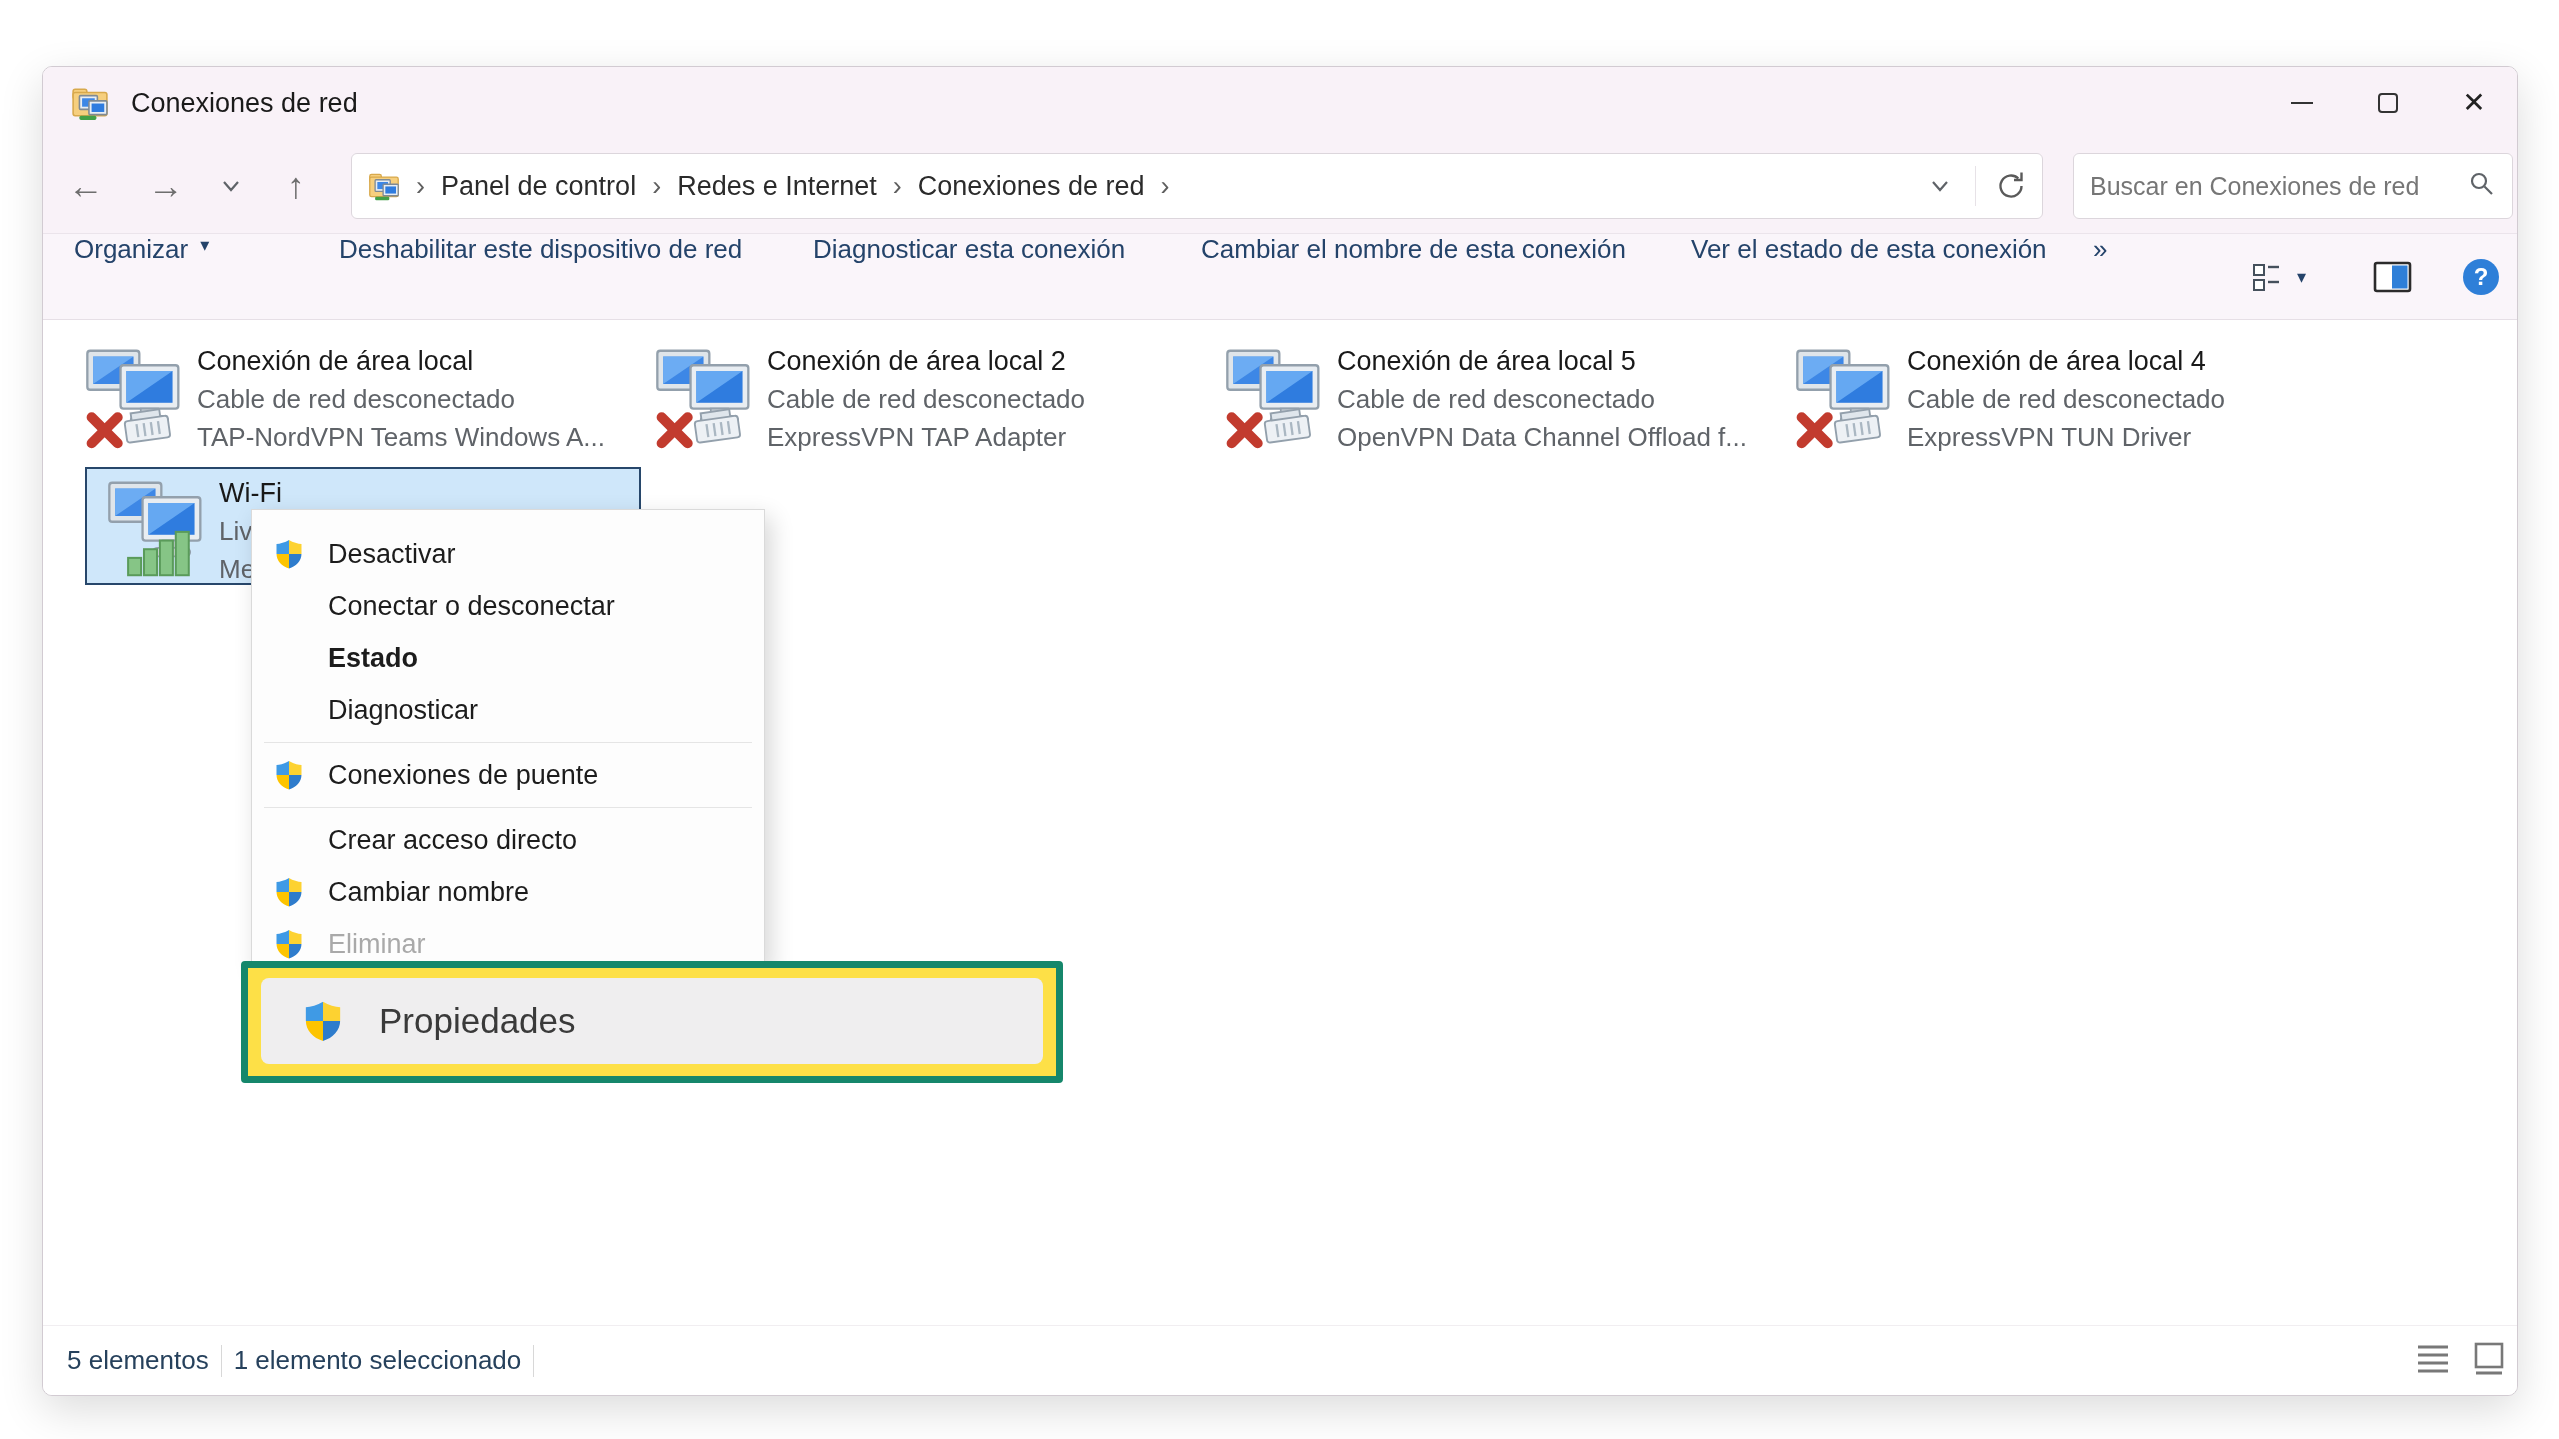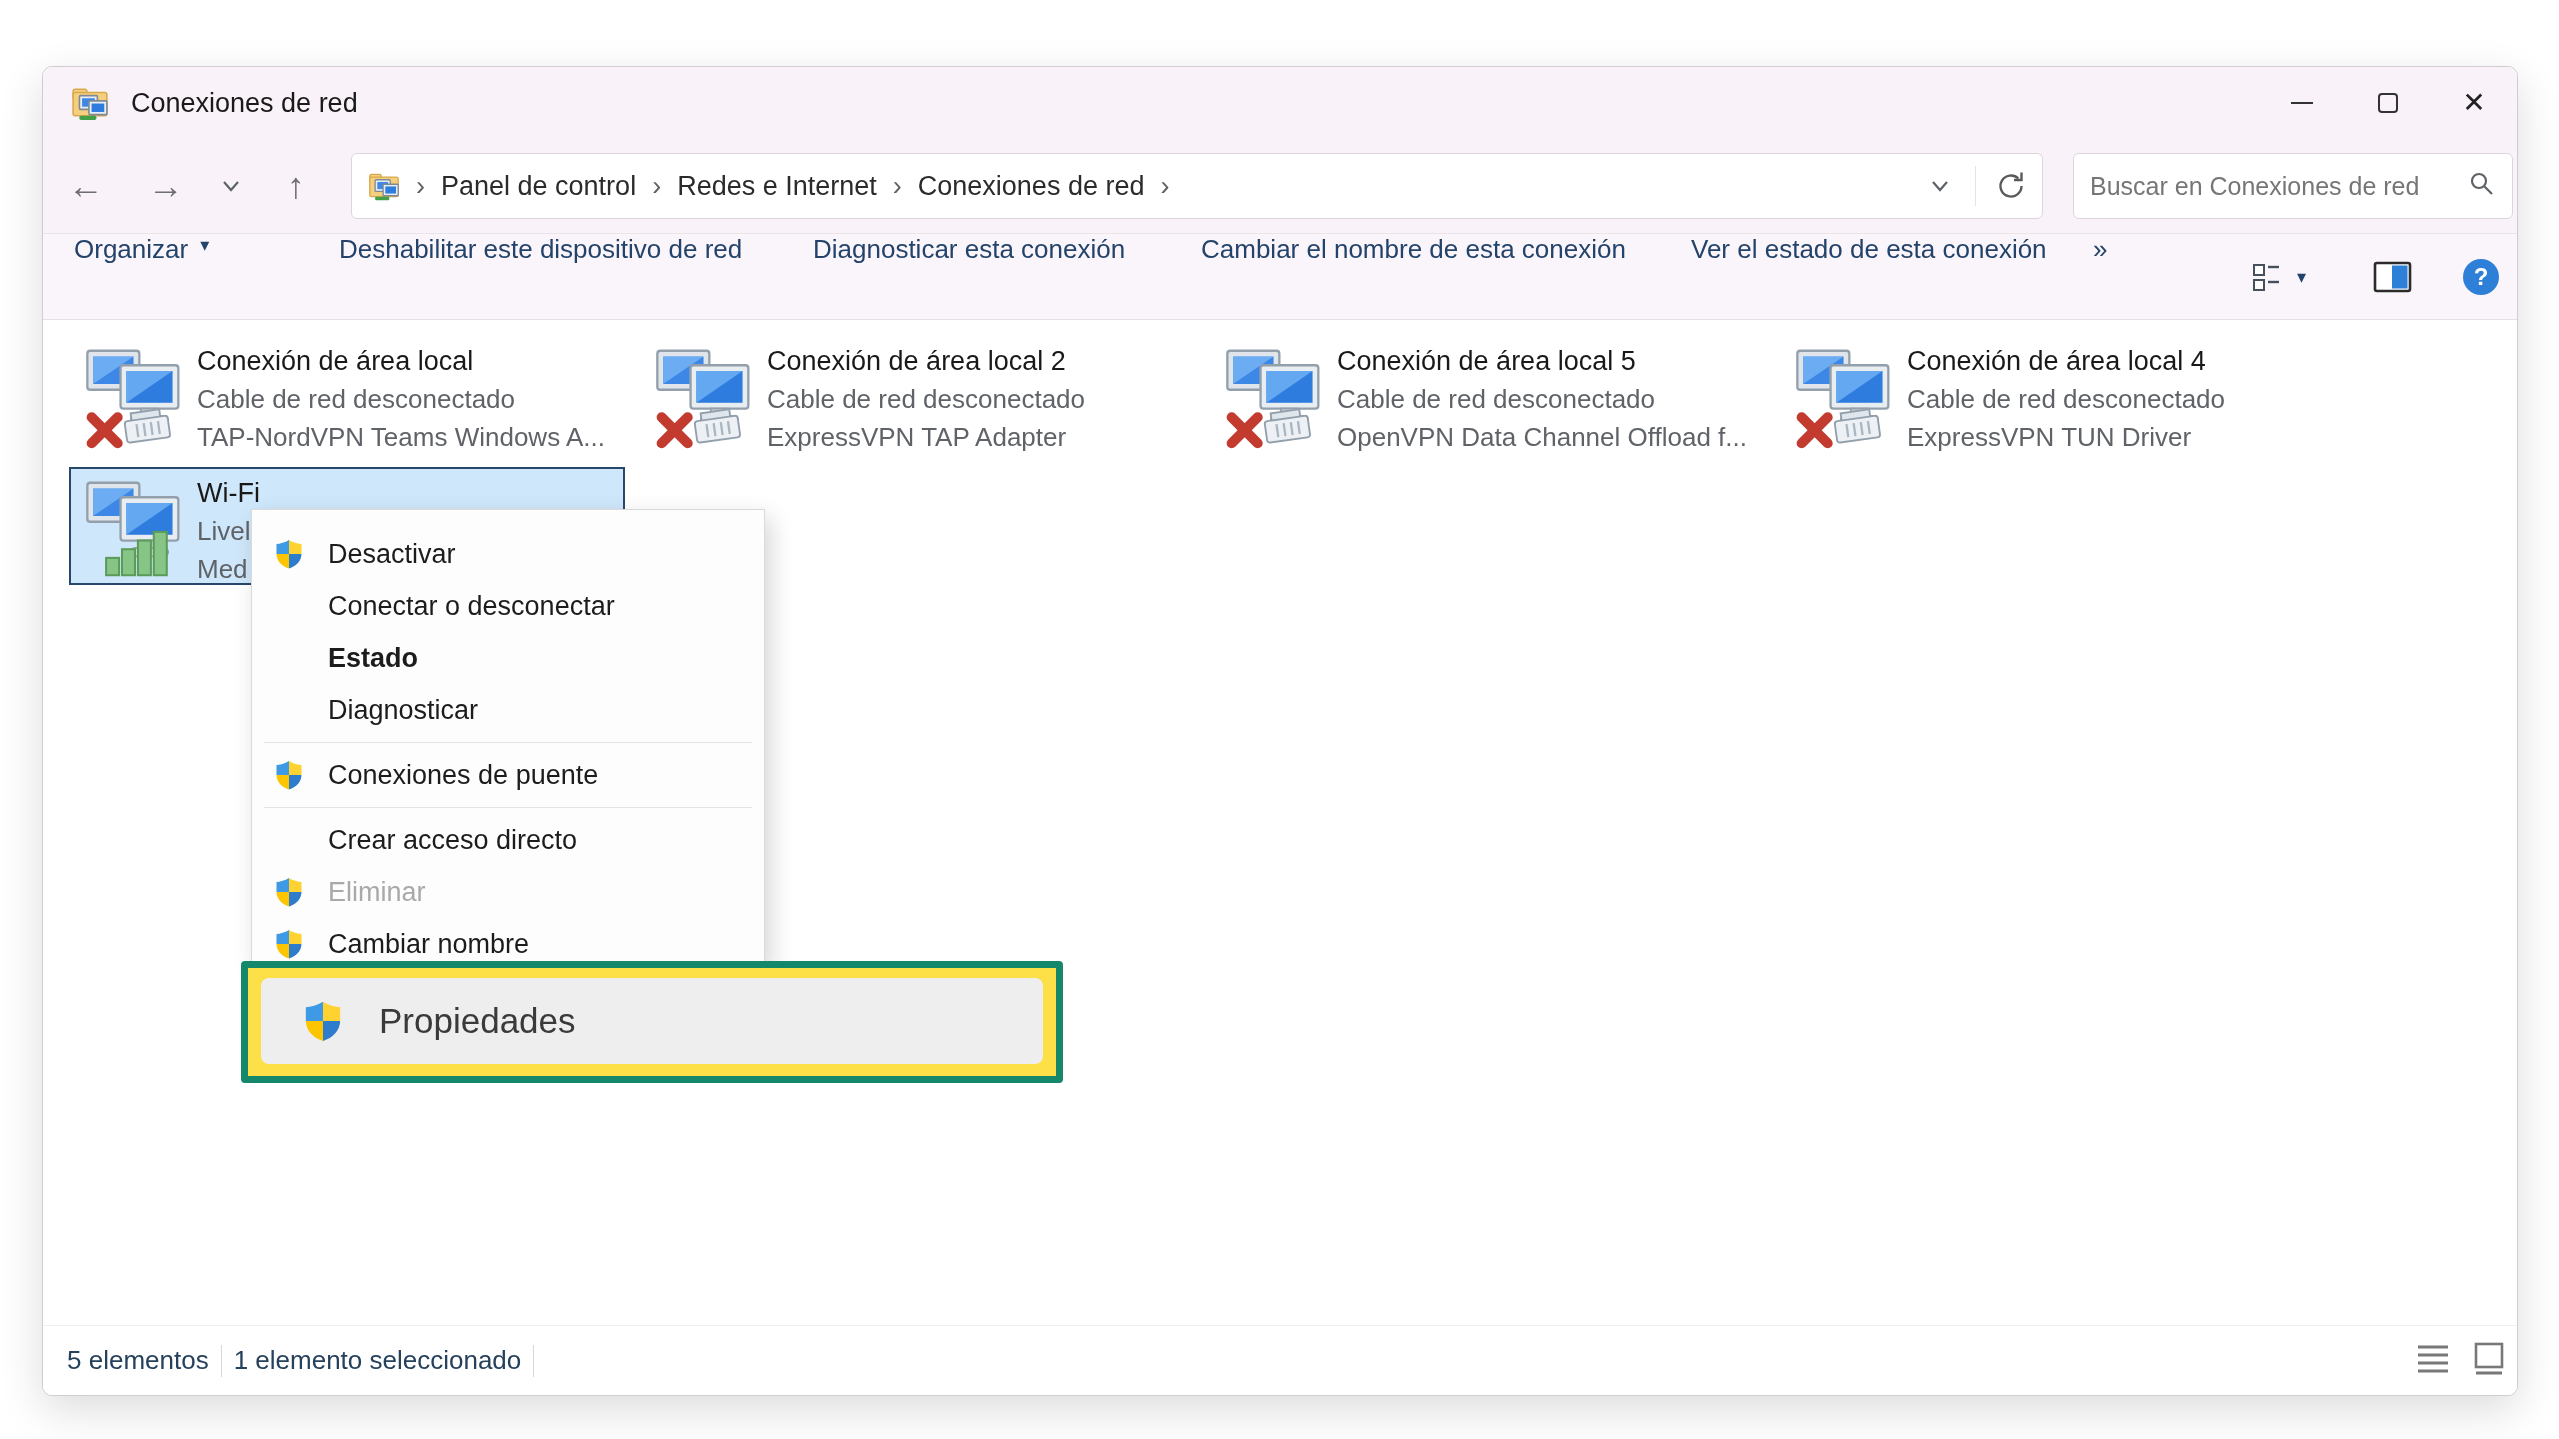--- a/index.html
+++ b/index.html
@@ -340,21 +340,21 @@
       <line x1="6" y1="50" x2="24" y2="68" stroke="#c23b2e" stroke-width="7" stroke-linecap="round"></line>
       <line x1="24" y1="50" x2="6" y2="68" stroke="#c23b2e" stroke-width="7" stroke-linecap="round"></line>
               </g>
             </svg></span>
           <div class="ttext">
             <span class="t-name">Conexión de área local 4</span>
             <span class="t-sub">Cable de red desconectado</span>
             <span class="t-sub">ExpressVPN TUN Driver</span>
           </div>
         </div>
-        <div class="tile selected" style="left: 26px; top: 146px; height: 118px;">
+        <div class="tile selected" style="left: 42px; top: 146px; height: 118px; padding-left: 6px;">
           <span class="ticon"><svg width="104" height="104" viewBox="0 0 72 72">
               <rect x="3" y="4" width="36" height="27" rx="2" fill="#dfe5ea" stroke="#93a0ac" stroke-width="1.6"></rect>
     <rect x="7" y="8" width="28" height="19" fill="#3d87e6"></rect>
     <polygon points="7,8 35,8 7,27" fill="#74b3f4" opacity="0.85"></polygon>
     <rect x="26" y="14" width="40" height="30" rx="2" fill="#e8edf2" stroke="#93a0ac" stroke-width="1.6"></rect>
     <rect x="30" y="18" width="32" height="22" fill="#2f7cdf"></rect>
     <polygon points="30,18 62,18 30,40" fill="#6fb0f6" opacity="0.85"></polygon>
     <rect x="40" y="44" width="12" height="5" fill="#c7ced6" stroke="#93a0ac" stroke-width="1.2"></rect>
     <rect x="33" y="49" width="26" height="6" rx="3" fill="#d4dae0" stroke="#93a0ac" stroke-width="1.2"></rect>
               <g>
@@ -418,55 +418,55 @@
     </g>
               </svg>
             </span>
             <span>Conexiones de puente</span>
           </div>
           <div class="menu-sep"></div>
           <div class="menu-item">
             <span class="shield-slot"></span>
             <span>Crear acceso directo</span>
           </div>
+          <div class="menu-item">
+            <span class="shield-slot">
+              <svg width="32" height="32" viewBox="0 0 32 32">
+    <defs>
+                  <clipPath id="sh3">
+                    <path d="M16 2C12 4.5 7 5.8 3.5 6v9.5C3.5 23 8.8 28.4 16 30.5 23.2 28.4 28.5 23 28.5 15.5V6C25 5.8 20 4.5 16 2Z"></path>
+                  </clipPath>
+                </defs>
+    <g clip-path="url(#sh3)">
+      <rect x="0" y="0" width="16" height="16" fill="#3f9ae5"></rect>
+      <rect x="16" y="0" width="16" height="16" fill="#fdd231"></rect>
+      <rect x="0" y="16" width="16" height="16" fill="#fdc400"></rect>
+      <rect x="16" y="16" width="16" height="16" fill="#2e7ccc"></rect>
+    </g>
+              </svg>
+            </span>
+            <span>Cambiar nombre</span>
+          </div>
           <div class="menu-item disabled">
             <span class="shield-slot">
               <svg width="32" height="32" viewBox="0 0 32 32">
     <defs>
                   <clipPath id="sh2">
                     <path d="M16 2C12 4.5 7 5.8 3.5 6v9.5C3.5 23 8.8 28.4 16 30.5 23.2 28.4 28.5 23 28.5 15.5V6C25 5.8 20 4.5 16 2Z"></path>
                   </clipPath>
                 </defs>
     <g clip-path="url(#sh2)">
       <rect x="0" y="0" width="16" height="16" fill="#3f9ae5"></rect>
       <rect x="16" y="0" width="16" height="16" fill="#fdd231"></rect>
       <rect x="0" y="16" width="16" height="16" fill="#fdc400"></rect>
       <rect x="16" y="16" width="16" height="16" fill="#2e7ccc"></rect>
     </g>
               </svg>
             </span>
             <span>Eliminar</span>
-          </div>
-          <div class="menu-item">
-            <span class="shield-slot">
-              <svg width="32" height="32" viewBox="0 0 32 32">
-    <defs>
-                  <clipPath id="sh3">
-                    <path d="M16 2C12 4.5 7 5.8 3.5 6v9.5C3.5 23 8.8 28.4 16 30.5 23.2 28.4 28.5 23 28.5 15.5V6C25 5.8 20 4.5 16 2Z"></path>
-                  </clipPath>
-                </defs>
-    <g clip-path="url(#sh3)">
-      <rect x="0" y="0" width="16" height="16" fill="#3f9ae5"></rect>
-      <rect x="16" y="0" width="16" height="16" fill="#fdd231"></rect>
-      <rect x="0" y="16" width="16" height="16" fill="#fdc400"></rect>
-      <rect x="16" y="16" width="16" height="16" fill="#2e7ccc"></rect>
-    </g>
-              </svg>
-            </span>
-            <span>Cambiar nombre</span>
           </div>
         </div>
       <div class="anno">
         <div class="anno-row">
           <span class="anno-shield shield-mount">
               <svg width="44" height="44" viewBox="0 0 32 32">
     <defs>
                   <clipPath id="sh4">
                     <path d="M16 2C12 4.5 7 5.8 3.5 6v9.5C3.5 23 8.8 28.4 16 30.5 23.2 28.4 28.5 23 28.5 15.5V6C25 5.8 20 4.5 16 2Z"></path>
                   </clipPath>

